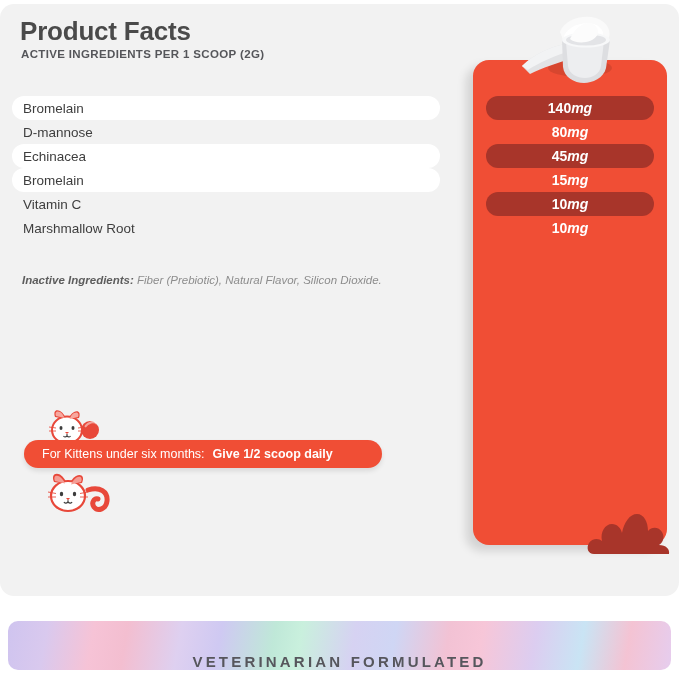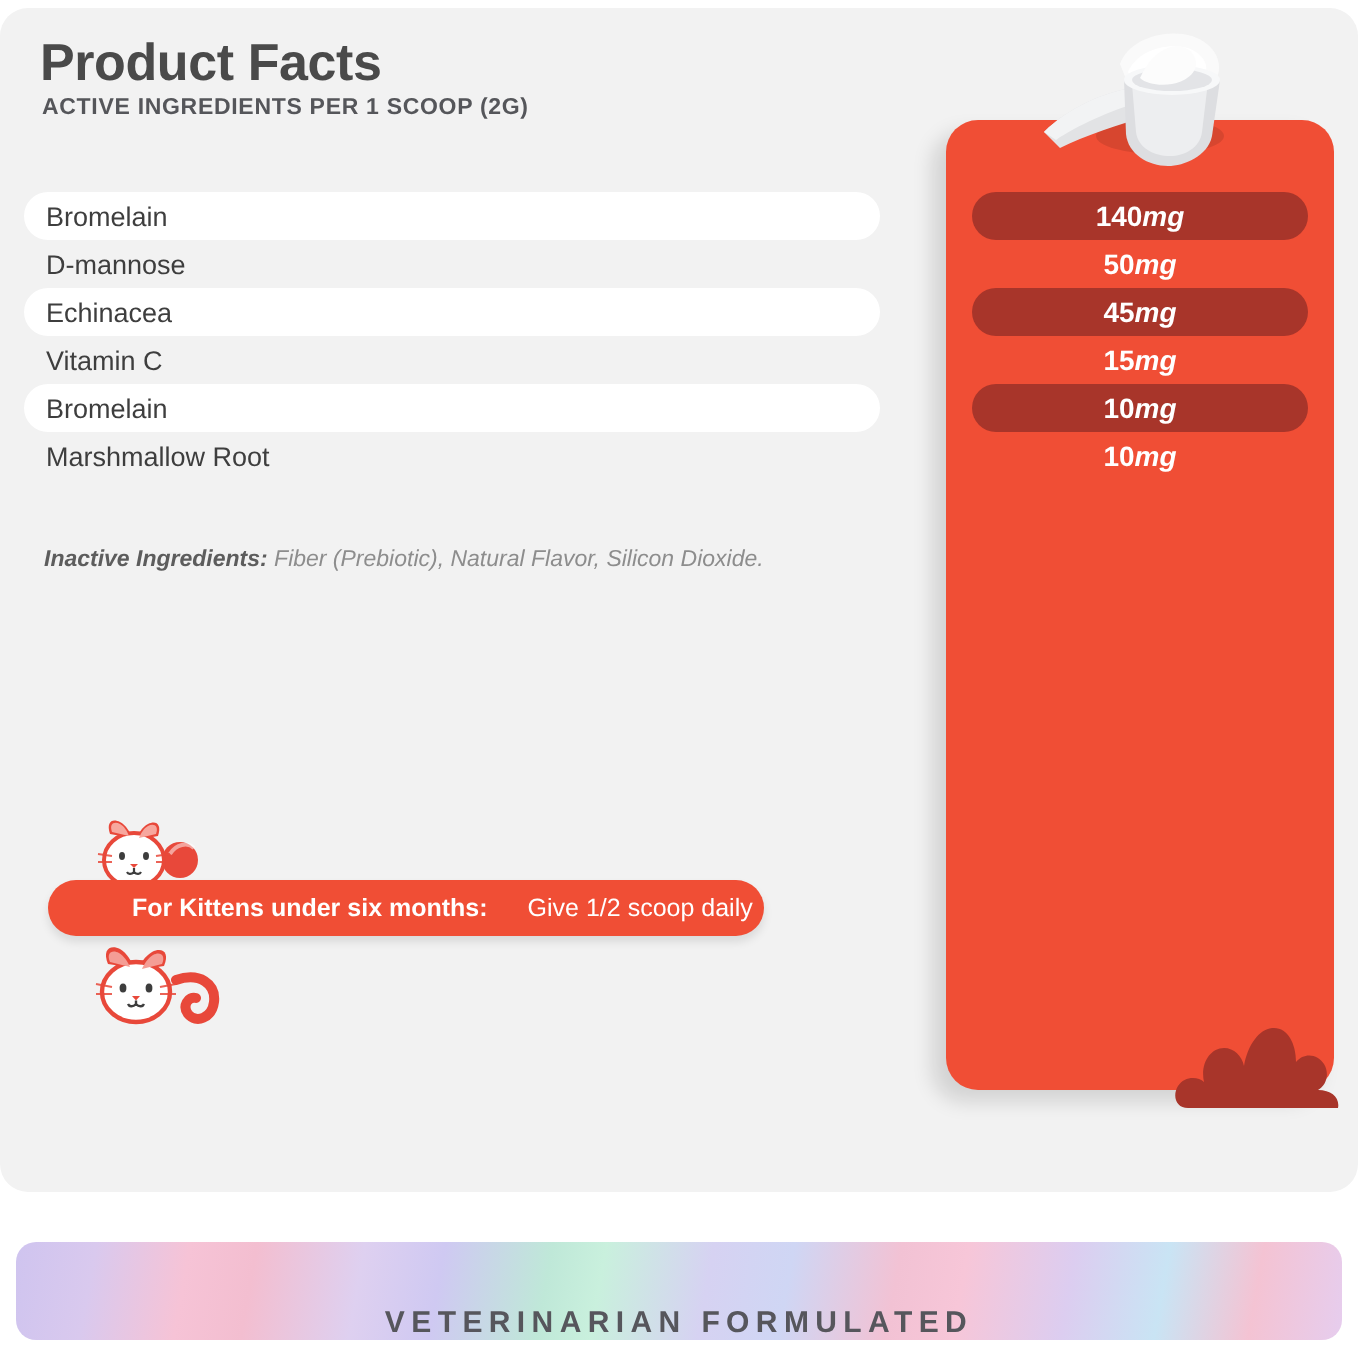--- a/index.html
+++ b/index.html
@@ -121,22 +121,22 @@
     background: #F04E35;
     border-radius: 14px;
     display: flex;
     align-items: center;
     padding-left: 18px;
     box-shadow: 0 3px 5px rgba(0,0,0,0.10);
     color: #ffffff;
     font-size: 12.5px;
     white-space: nowrap;
   }
-  .dose-pill .lbl { font-weight: bold; margin-left: 24px; }
-  .dose-pill .val { font-weight: normal; margin-left: 20px; }
+  .dose-pill .lbl { font-weight: normal; }
+  .dose-pill .val { font-weight: bold; margin-left: 8px; }
 
   #pill-kitten { left: 24px; top: 440px; width: 358px; }
   #pill-cat    { left: 24px; top: 508px; width: 362px; }
 
   .cat-icon { position: absolute; }
   #cat-kitten { left: 44px; top: 408px; width: 62px; height: 40px; }
   #cat-adult  { left: 44px; top: 472px; width: 70px; height: 44px; }
 
   
   .footer-banner {
@@ -178,25 +178,25 @@
   <div class="ingredients">
     <div class="ing-row alt">
       <span>Bromelain</span>
     </div>
     <div class="ing-row">
       <span>D-mannose</span>
     </div>
     <div class="ing-row alt">
       <span>Echinacea</span>
     </div>
+    <div class="ing-row alt">
+      <span>Bromelain</span>
+    </div>
     <div class="ing-row">
       <span>Vitamin C</span>
-    </div>
-    <div class="ing-row alt">
-      <span>Bromelain</span>
     </div>
     <div class="ing-row">
       <span>Marshmallow Root</span>
     </div>
   </div>
 
   <div class="inactive">
     <b>Inactive Ingredients:</b><span> Fiber (Prebiotic), Natural Flavor, Silicon Dioxide.</span>
   </div>
 
@@ -214,21 +214,21 @@
     <ellipse cx="78" cy="34" rx="20" ry="5.5" fill="#E3E4E7"></ellipse>
     <path d="M62 33 C66 24 72 18 80 17 C86 17 90 21 90 26 C90 31 84 35 78 36 C72 37 65 36 62 33 Z" fill="#FCFCFC"></path>
   </svg>
 
   <div class="doses">
     <div class="dose-row alt">
       <span>140</span>
         <span class="unit">mg</span>
     </div>
     <div class="dose-row">
-      <span>50</span>
+      <span>80</span>
         <span class="unit">mg</span>
     </div>
     <div class="dose-row alt">
       <span>45</span>
         <span class="unit">mg</span>
     </div>
     <div class="dose-row">
       <span>15</span>
         <span class="unit">mg</span>
     </div>

